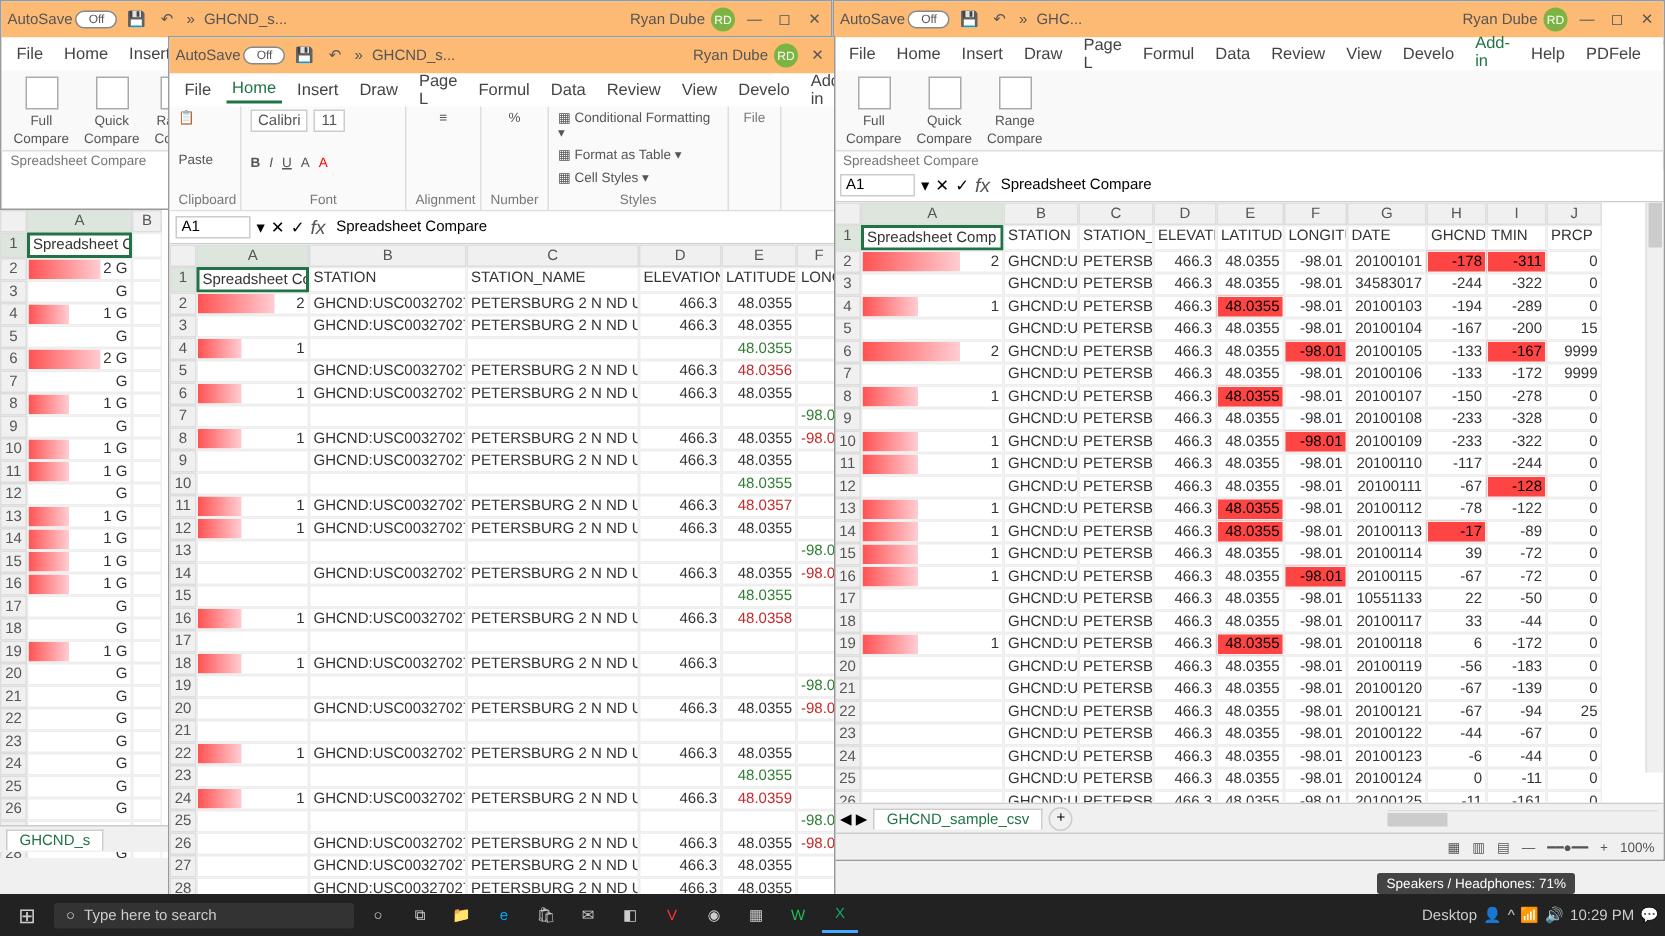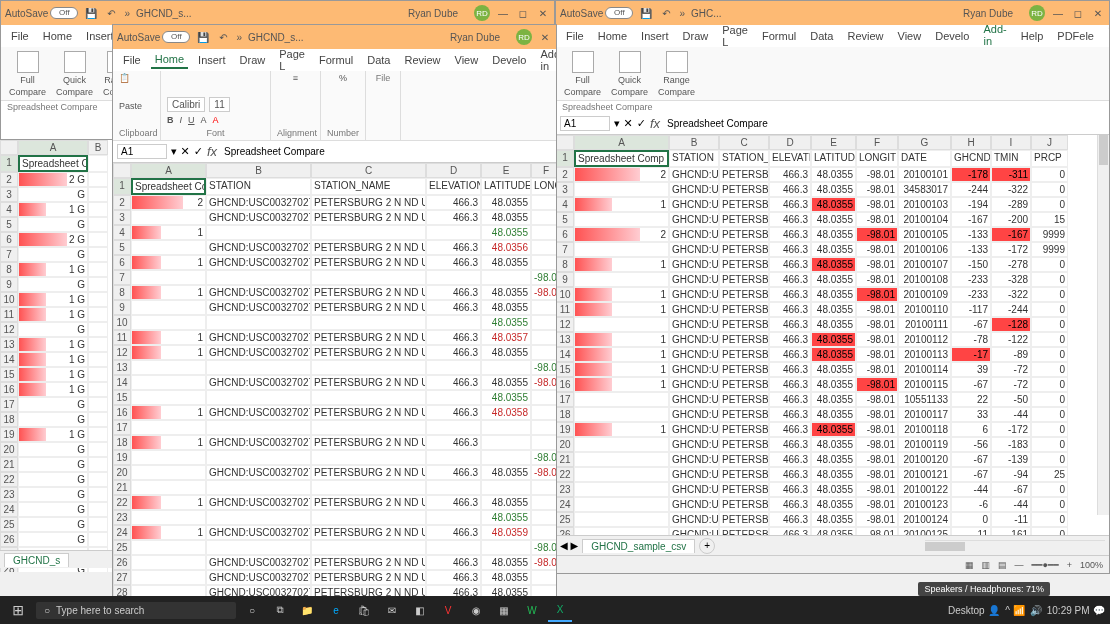--- a/index.html
+++ b/index.html
@@ -8,37 +8,37 @@
 .window { position: absolute; background: #fff; border: 1px solid #999; display: flex; flex-direction: column; overflow: hidden; }
 .win1 { left: 0; top: 0; width: 555px; height: 140px; z-index: 1; }
 .win2 { left: 112px; top: 24px; width: 445px; height: 573px; z-index: 2; }
 .win3 { left: 555px; top: 0; width: 555px; height: 574px; z-index: 1; }
 
 .titlebar { height: 24px; background: #fdba74; display: flex; align-items: center; padding: 0 4px; font-size: 10px; color: #555; gap: 6px; white-space: nowrap; overflow: hidden; }
 .titlebar .autosave { display: flex; align-items: center; gap: 2px; }
 .toggle-off { display: inline-block; width: 28px; height: 12px; border: 1px solid #888; border-radius: 6px; position: relative; background: #fff; font-size: 8px; text-align: center; line-height: 10px; }
 .tb-icon { width: 14px; height: 14px; display: inline-flex; align-items: center; justify-content: center; color: #555; }
 .tb-spacer { flex: 1; }
-.tb-user { display: flex; align-items: center; gap: 16px; }
+.tb-user { display: flex; align-items: center; gap: 4px; }
 .avatar { width: 16px; height: 16px; border-radius: 50%; background: #7cb342; color: #fff; font-size: 8px; display: flex; align-items: center; justify-content: center; }
 .tb-right { display: flex; gap: 6px; align-items: center; }
 
 .menubar { height: 22px; display: flex; align-items: center; padding: 0 6px; gap: 6px; font-size: 11px; color: #444; background: #fff; }
 .menubar span { padding: 2px 4px; cursor: pointer; }
 .menubar span.active { color: #217346; border-bottom: 2px solid #217346; }
 
 .ribbon-compare { height: 54px; display: flex; align-items: center; padding: 2px 8px; gap: 10px; border-bottom: 1px solid #ddd; background: #f9f9f9; }
 .rc-item { display: flex; flex-direction: column; align-items: center; font-size: 9px; color: #555; gap: 2px; }
 .rc-icon { width: 22px; height: 22px; border: 1px solid #aaa; background: #fff; }
 
 .ribbon-home { height: 70px; display: flex; border-bottom: 1px solid #ddd; background: #fafafa; }
 .rh-group { border-right: 1px solid #ddd; padding: 2px 6px; display: flex; flex-direction: column; justify-content: space-between; font-size: 9px; color: #555; }
 .rh-group .label { text-align: center; font-size: 9px; color: #777; }
 .rh-top { display: flex; gap: 4px; align-items: center; }
-.font-sel { border: 1px solid #ccc; padding: 1px 4px; font-size: 10px; background: #fff; margin-top: 24px; }
+.font-sel { border: 1px solid #ccc; padding: 1px 4px; font-size: 10px; background: #fff; }
 
 .formulabar { height: 22px; display: flex; align-items: center; border-bottom: 1px solid #ccc; background: #fff; padding: 0 4px; gap: 4px; }
 .namebox { width: 50px; border: 1px solid #ccc; padding: 1px 3px; font-size: 10px; }
 .fx { color: #555; font-style: italic; font-size: 13px; }
 .fb-input { flex: 1; border: none; font-size: 10px; padding: 1px 3px; }
 
 .sheet { flex: 1; overflow: hidden; position: relative; background: #fff; }
 .grid { display: grid; font-size: 10px; color: #333; }
 .colhdr, .rowhdr { background: #f0f0f0; text-align: center; border: 1px solid #ddd; padding: 1px; font-size: 10px; color: #555; }
 .colhdr.sel, .rowhdr.sel { background: #dce6dc; }
@@ -270,20 +270,26 @@
       </div>
       <span class="label">Font</span>
     </div>
     <div class="rh-group" style="width:50px">
       <div style="text-align:center">≡</div>
       <span class="label">Alignment</span>
     </div>
     <div class="rh-group" style="width:45px">
       <div style="text-align:center">%</div>
       <span class="label">Number</span>
+    </div>
+    <div class="rh-group" style="width:120px;font-size:9px">
+      <div>▦ <span>Conditional Formatting</span> ▾</div>
+      <div>▦ <span>Format as Table</span> ▾</div>
+      <div>▦ <span>Cell Styles</span> ▾</div>
+      <span class="label">Styles</span>
     </div>
     <div class="rh-group" style="width:35px">
       <span class="label">File</span>
     </div>
   </div>
   <div class="formulabar">
     <input class="namebox" value="A1" style="">
     <span>▾</span>
     <span>✕</span>
     <span>✓</span>

